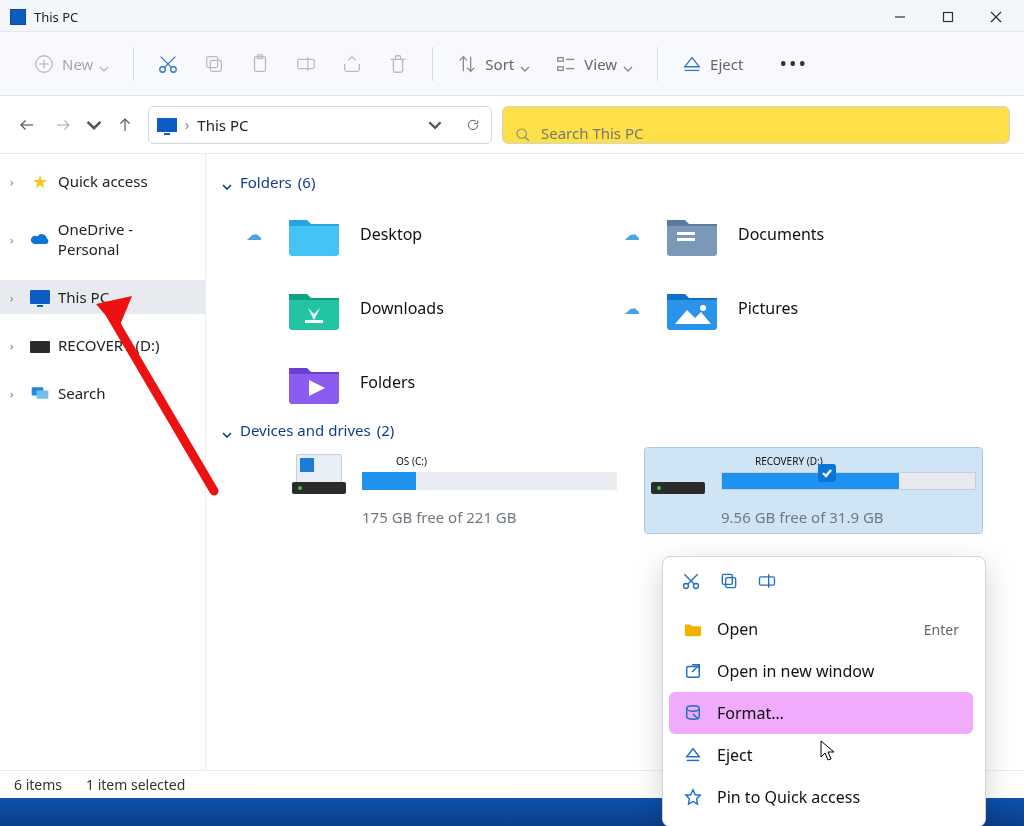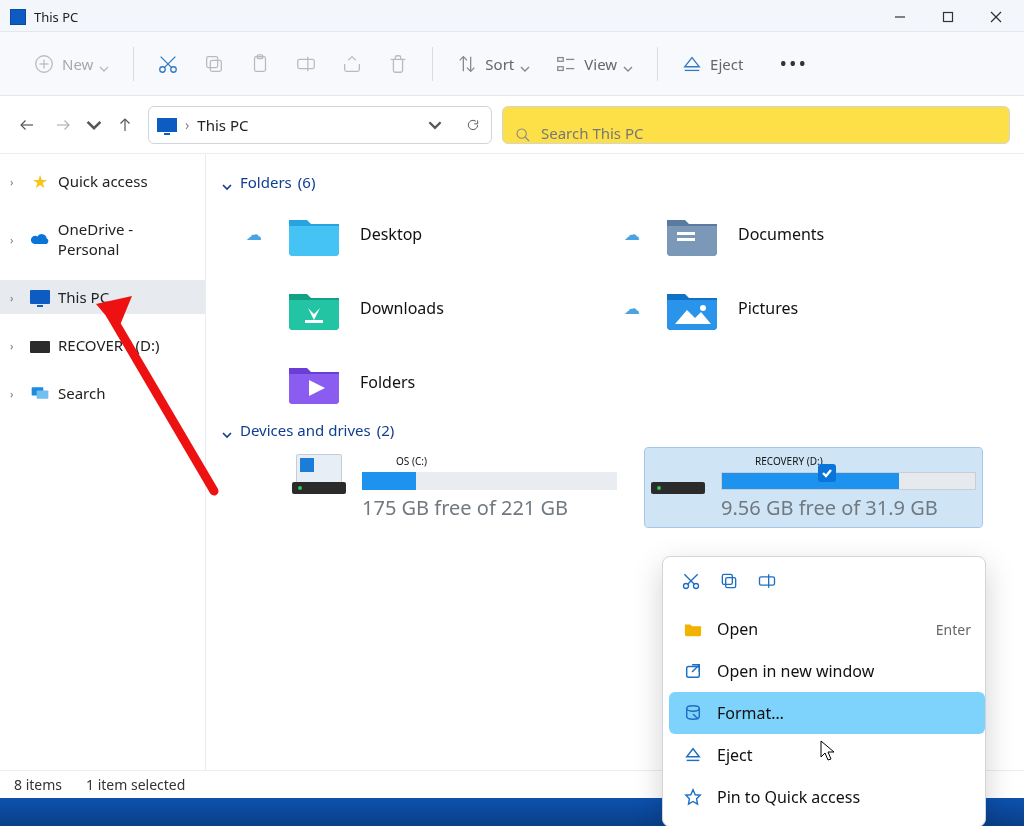--- a/index.html
+++ b/index.html
@@ -70,35 +70,35 @@
   .drive .dico{width:54px;height:40px;position:relative;}
   .drive .dico .plate{position:absolute;bottom:0;left:0;width:54px;height:12px;background:#2b2b2b;border-radius:2px;}
   .drive .dico .plate::after{content:"";position:absolute;left:6px;top:4px;width:4px;height:4px;background:#31c552;border-radius:50%;}
   .drive .dico .pane{position:absolute;top:0;left:4px;width:46px;height:30px;background:#e8eef6;border:1px solid #c4cedb;border-radius:2px;}
   .drive .dico .pane::before{content:"";position:absolute;left:3px;top:3px;width:14px;height:14px;background:#1d7cd5;}
   .drive .info{flex:1;}
   .drive .dname{font-size:10px;color:#111;margin-bottom:4px;margin-left:34px;}
   .drive .bar{height:18px;background:#e6e9ee;border:1px solid #c9ced6;}
   .drive .bar .fill{height:100%;background:#1d92ef;}
   .drive.plain .bar{border:none;background:#e9edf1;}
-  .drive .dfree{font-size:20px;color:#707880;margin-top:4px;}
+  .drive .dfree{font-size:15px;color:#707880;margin-top:17px;}
   .drive-check{position:absolute;left:612px;top:310px;width:18px;height:18px;background:#0b74d9;border-radius:3px;display:flex;align-items:center;justify-content:center;}
   .drive-check svg{width:12px;height:12px;stroke:#fff;stroke-width:2.4;fill:none;}
   .content{position:relative;}
 
   
   .statusbar{height:28px;display:flex;align-items:center;gap:24px;padding:0 14px;font-size:14px;color:#333;border-top:1px solid #e9edf2;background:#fff;}
   .taskbar{height:28px;background:linear-gradient(#0d52b0,#0a3f87);}
 
   
-  .ctx{position:absolute;left:662px;top:556px;width:324px;background:#fff;border:1px solid #d0d5dc;border-radius:8px;box-shadow:0 10px 30px rgba(0,0,0,.18);padding:10px 0 8px 6px;z-index:20;}
+  .ctx{position:absolute;left:662px;top:556px;width:324px;background:#fff;border:1px solid #d0d5dc;border-radius:8px;box-shadow:0 10px 30px rgba(0,0,0,.18);padding:10px 12px 8px 6px;z-index:20;}
   .ctx .toprow{display:flex;gap:18px;padding:4px 0 12px 12px;}
   .ctx .toprow svg{width:20px;height:20px;stroke:#1d6fc4;stroke-width:1.6;fill:none;}
   .ctx .item{display:flex;align-items:center;gap:14px;padding:10px 14px;border-radius:6px;font-size:16px;color:#111;}
-  .ctx .item.hover{background:#7dd3fc;}
+  .ctx .item.hover{background:#f0abfc;}
   .ctx .item .cico{width:20px;height:20px;display:flex;align-items:center;justify-content:center;}
   .ctx .item .cico svg{width:18px;height:18px;stroke:#1d6fc4;stroke-width:1.6;fill:none;}
   .ctx .item .cico.folder svg{fill:#f2b200;stroke:none;}
   .ctx .item .short{margin-left:auto;color:#666;font-size:14px;}
 
   
   .arrow{position:absolute;left:96px;top:286px;pointer-events:none;z-index:30;}
   .arrow svg{width:130px;height:215px;}
 
   
@@ -444,21 +444,21 @@
 
     <div class="drive-check">
         <svg viewBox="0 0 12 12">
           <polyline points="2,6 5,9 10,3"></polyline>
         </svg>
       </div>
   </div>
 </div>
 
 <div class="statusbar">
-  <span>8 items</span>
+  <span>6 items</span>
   <span>1 item selected</span>
 </div>
 <div class="taskbar"></div>
 
 <div class="ctx">
   <div class="toprow">
     <span><svg viewBox="0 0 24 24">
           <circle cx="6" cy="18" r="3"></circle>
           <circle cx="18" cy="18" r="3"></circle>
           <line x1="8" y1="16" x2="20" y2="4"></line>

